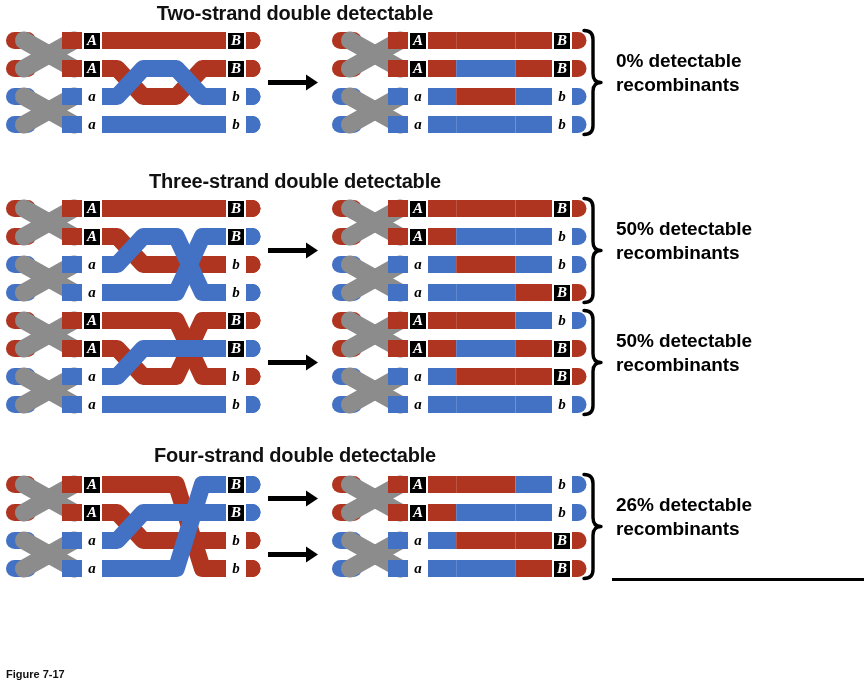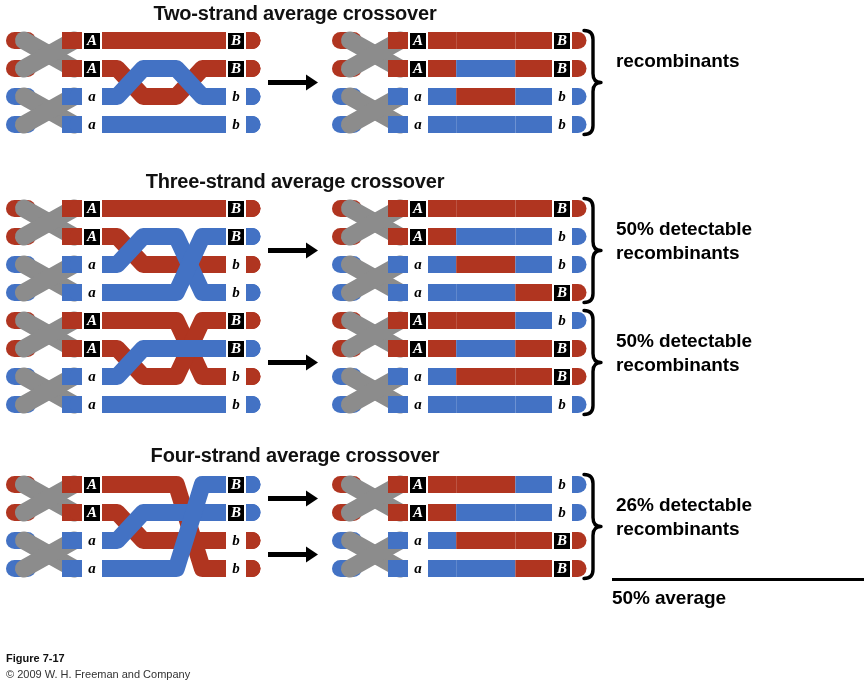--- a/index.html
+++ b/index.html
@@ -276,21 +276,21 @@
       <g>
         <line x1="268" y1="498.5" x2="309" y2="498.5" stroke="#000" stroke-width="5"></line>
         <polygon points="318,498.5 306,490.5 306,506.5" fill="#000"></polygon>
       </g>
       <g>
         <line x1="268" y1="554.5" x2="309" y2="554.5" stroke="#000" stroke-width="5"></line>
         <polygon points="318,554.5 306,546.5 306,562.5" fill="#000"></polygon>
       </g>
       <path d="M 584 474.5 q 9 0 9 9 L 593 517.5 q 0 9 8 9 q -8 0 -8 9 L 593 569.5 q 0 9 -9 9" fill="none" stroke="#000" stroke-width="3.4" stroke-linecap="round" stroke-linejoin="round"></path>
     </svg>
-    <div class="panel-title" style="top: 2px;">Two-strand average crossover</div>
+    <div class="panel-title" style="top: 2px;">Two-strand double detectable</div>
     <div class="gene-label" style="position: absolute; left: 82px; top: 30.5px; width: 20px; height: 20px; background: rgb(0, 0, 0); display: flex; align-items: center; justify-content: center; border: 2px solid rgb(255, 255, 255); box-sizing: border-box;">
       <span style="font-family: &quot;Liberation Serif&quot;, &quot;DejaVu Serif&quot;, serif; font-style: italic; font-weight: bold; font-size: 15px; line-height: 1; color: rgb(255, 255, 255);">A</span>
     </div>
     <div class="gene-label" style="position: absolute; left: 82px; top: 58.5px; width: 20px; height: 20px; background: rgb(0, 0, 0); display: flex; align-items: center; justify-content: center; border: 2px solid rgb(255, 255, 255); box-sizing: border-box;">
       <span style="font-family: &quot;Liberation Serif&quot;, &quot;DejaVu Serif&quot;, serif; font-style: italic; font-weight: bold; font-size: 15px; line-height: 1; color: rgb(255, 255, 255);">A</span>
     </div>
     <div class="gene-label" style="position: absolute; left: 82px; top: 86.5px; width: 20px; height: 20px; background: rgb(255, 255, 255); display: flex; align-items: center; justify-content: center; border: 2px solid rgb(255, 255, 255); box-sizing: border-box;">
       <span style="font-family: &quot;Liberation Serif&quot;, &quot;DejaVu Serif&quot;, serif; font-style: italic; font-weight: bold; font-size: 15px; line-height: 1; color: rgb(0, 0, 0);">a</span>
     </div>
     <div class="gene-label" style="position: absolute; left: 82px; top: 114.5px; width: 20px; height: 20px; background: rgb(255, 255, 255); display: flex; align-items: center; justify-content: center; border: 2px solid rgb(255, 255, 255); box-sizing: border-box;">
@@ -326,23 +326,24 @@
     <div class="gene-label" style="position: absolute; left: 552px; top: 58.5px; width: 20px; height: 20px; background: rgb(0, 0, 0); display: flex; align-items: center; justify-content: center; border: 2px solid rgb(255, 255, 255); box-sizing: border-box;">
       <span style="font-family: &quot;Liberation Serif&quot;, &quot;DejaVu Serif&quot;, serif; font-style: italic; font-weight: bold; font-size: 15px; line-height: 1; color: rgb(255, 255, 255);">B</span>
     </div>
     <div class="gene-label" style="position: absolute; left: 552px; top: 86.5px; width: 20px; height: 20px; background: rgb(255, 255, 255); display: flex; align-items: center; justify-content: center; border: 2px solid rgb(255, 255, 255); box-sizing: border-box;">
       <span style="font-family: &quot;Liberation Serif&quot;, &quot;DejaVu Serif&quot;, serif; font-style: italic; font-weight: bold; font-size: 15px; line-height: 1; color: rgb(0, 0, 0);">b</span>
     </div>
     <div class="gene-label" style="position: absolute; left: 552px; top: 114.5px; width: 20px; height: 20px; background: rgb(255, 255, 255); display: flex; align-items: center; justify-content: center; border: 2px solid rgb(255, 255, 255); box-sizing: border-box;">
       <span style="font-family: &quot;Liberation Serif&quot;, &quot;DejaVu Serif&quot;, serif; font-style: italic; font-weight: bold; font-size: 15px; line-height: 1; color: rgb(0, 0, 0);">b</span>
     </div>
     <div class="callout" style="left: 616px; top: 48.5px; width: 250px;">
+      <div>0% detectable</div>
       <div>recombinants</div>
     </div>
-    <div class="panel-title" style="top: 170px;">Three-strand average crossover</div>
+    <div class="panel-title" style="top: 170px;">Three-strand double detectable</div>
     <div class="gene-label" style="position: absolute; left: 82px; top: 198.5px; width: 20px; height: 20px; background: rgb(0, 0, 0); display: flex; align-items: center; justify-content: center; border: 2px solid rgb(255, 255, 255); box-sizing: border-box;">
       <span style="font-family: &quot;Liberation Serif&quot;, &quot;DejaVu Serif&quot;, serif; font-style: italic; font-weight: bold; font-size: 15px; line-height: 1; color: rgb(255, 255, 255);">A</span>
     </div>
     <div class="gene-label" style="position: absolute; left: 82px; top: 226.5px; width: 20px; height: 20px; background: rgb(0, 0, 0); display: flex; align-items: center; justify-content: center; border: 2px solid rgb(255, 255, 255); box-sizing: border-box;">
       <span style="font-family: &quot;Liberation Serif&quot;, &quot;DejaVu Serif&quot;, serif; font-style: italic; font-weight: bold; font-size: 15px; line-height: 1; color: rgb(255, 255, 255);">A</span>
     </div>
     <div class="gene-label" style="position: absolute; left: 82px; top: 254.5px; width: 20px; height: 20px; background: rgb(255, 255, 255); display: flex; align-items: center; justify-content: center; border: 2px solid rgb(255, 255, 255); box-sizing: border-box;">
       <span style="font-family: &quot;Liberation Serif&quot;, &quot;DejaVu Serif&quot;, serif; font-style: italic; font-weight: bold; font-size: 15px; line-height: 1; color: rgb(0, 0, 0);">a</span>
     </div>
     <div class="gene-label" style="position: absolute; left: 82px; top: 282.5px; width: 20px; height: 20px; background: rgb(255, 255, 255); display: flex; align-items: center; justify-content: center; border: 2px solid rgb(255, 255, 255); box-sizing: border-box;">
@@ -433,21 +434,21 @@
     <div class="gene-label" style="position: absolute; left: 552px; top: 366.5px; width: 20px; height: 20px; background: rgb(0, 0, 0); display: flex; align-items: center; justify-content: center; border: 2px solid rgb(255, 255, 255); box-sizing: border-box;">
       <span style="font-family: &quot;Liberation Serif&quot;, &quot;DejaVu Serif&quot;, serif; font-style: italic; font-weight: bold; font-size: 15px; line-height: 1; color: rgb(255, 255, 255);">B</span>
     </div>
     <div class="gene-label" style="position: absolute; left: 552px; top: 394.5px; width: 20px; height: 20px; background: rgb(255, 255, 255); display: flex; align-items: center; justify-content: center; border: 2px solid rgb(255, 255, 255); box-sizing: border-box;">
       <span style="font-family: &quot;Liberation Serif&quot;, &quot;DejaVu Serif&quot;, serif; font-style: italic; font-weight: bold; font-size: 15px; line-height: 1; color: rgb(0, 0, 0);">b</span>
     </div>
     <div class="callout" style="left: 616px; top: 328.5px; width: 250px;">
       <div>50% detectable</div>
       <div>recombinants</div>
     </div>
-    <div class="panel-title" style="top: 444px;">Four-strand average crossover</div>
+    <div class="panel-title" style="top: 444px;">Four-strand double detectable</div>
     <div class="gene-label" style="position: absolute; left: 82px; top: 474.5px; width: 20px; height: 20px; background: rgb(0, 0, 0); display: flex; align-items: center; justify-content: center; border: 2px solid rgb(255, 255, 255); box-sizing: border-box;">
       <span style="font-family: &quot;Liberation Serif&quot;, &quot;DejaVu Serif&quot;, serif; font-style: italic; font-weight: bold; font-size: 15px; line-height: 1; color: rgb(255, 255, 255);">A</span>
     </div>
     <div class="gene-label" style="position: absolute; left: 82px; top: 502.5px; width: 20px; height: 20px; background: rgb(0, 0, 0); display: flex; align-items: center; justify-content: center; border: 2px solid rgb(255, 255, 255); box-sizing: border-box;">
       <span style="font-family: &quot;Liberation Serif&quot;, &quot;DejaVu Serif&quot;, serif; font-style: italic; font-weight: bold; font-size: 15px; line-height: 1; color: rgb(255, 255, 255);">A</span>
     </div>
     <div class="gene-label" style="position: absolute; left: 82px; top: 530.5px; width: 20px; height: 20px; background: rgb(255, 255, 255); display: flex; align-items: center; justify-content: center; border: 2px solid rgb(255, 255, 255); box-sizing: border-box;">
       <span style="font-family: &quot;Liberation Serif&quot;, &quot;DejaVu Serif&quot;, serif; font-style: italic; font-weight: bold; font-size: 15px; line-height: 1; color: rgb(0, 0, 0);">a</span>
     </div>
     <div class="gene-label" style="position: absolute; left: 82px; top: 558.5px; width: 20px; height: 20px; background: rgb(255, 255, 255); display: flex; align-items: center; justify-content: center; border: 2px solid rgb(255, 255, 255); box-sizing: border-box;">
@@ -488,20 +489,18 @@
     </div>
     <div class="gene-label" style="position: absolute; left: 552px; top: 558.5px; width: 20px; height: 20px; background: rgb(0, 0, 0); display: flex; align-items: center; justify-content: center; border: 2px solid rgb(255, 255, 255); box-sizing: border-box;">
       <span style="font-family: &quot;Liberation Serif&quot;, &quot;DejaVu Serif&quot;, serif; font-style: italic; font-weight: bold; font-size: 15px; line-height: 1; color: rgb(255, 255, 255);">B</span>
     </div>
     <div class="callout" style="left: 616px; top: 492.5px; width: 250px;">
       <div>26% detectable</div>
       <div>recombinants</div>
     </div>
     <div class="avg-rule" style="left: 612px; top: 578px; width: 252px;"></div>
     <div class="callout" style="left: 612px; top: 586px; width: 256px;">
-      <div>50% average</div>
     </div>
   </div>
 
 <div class="credits">
   <div class="c1">Figure 7-17</div>
-  <div class="c3">© 2009 W. H. Freeman and Company</div>
 </div>
 
 </body></html>

